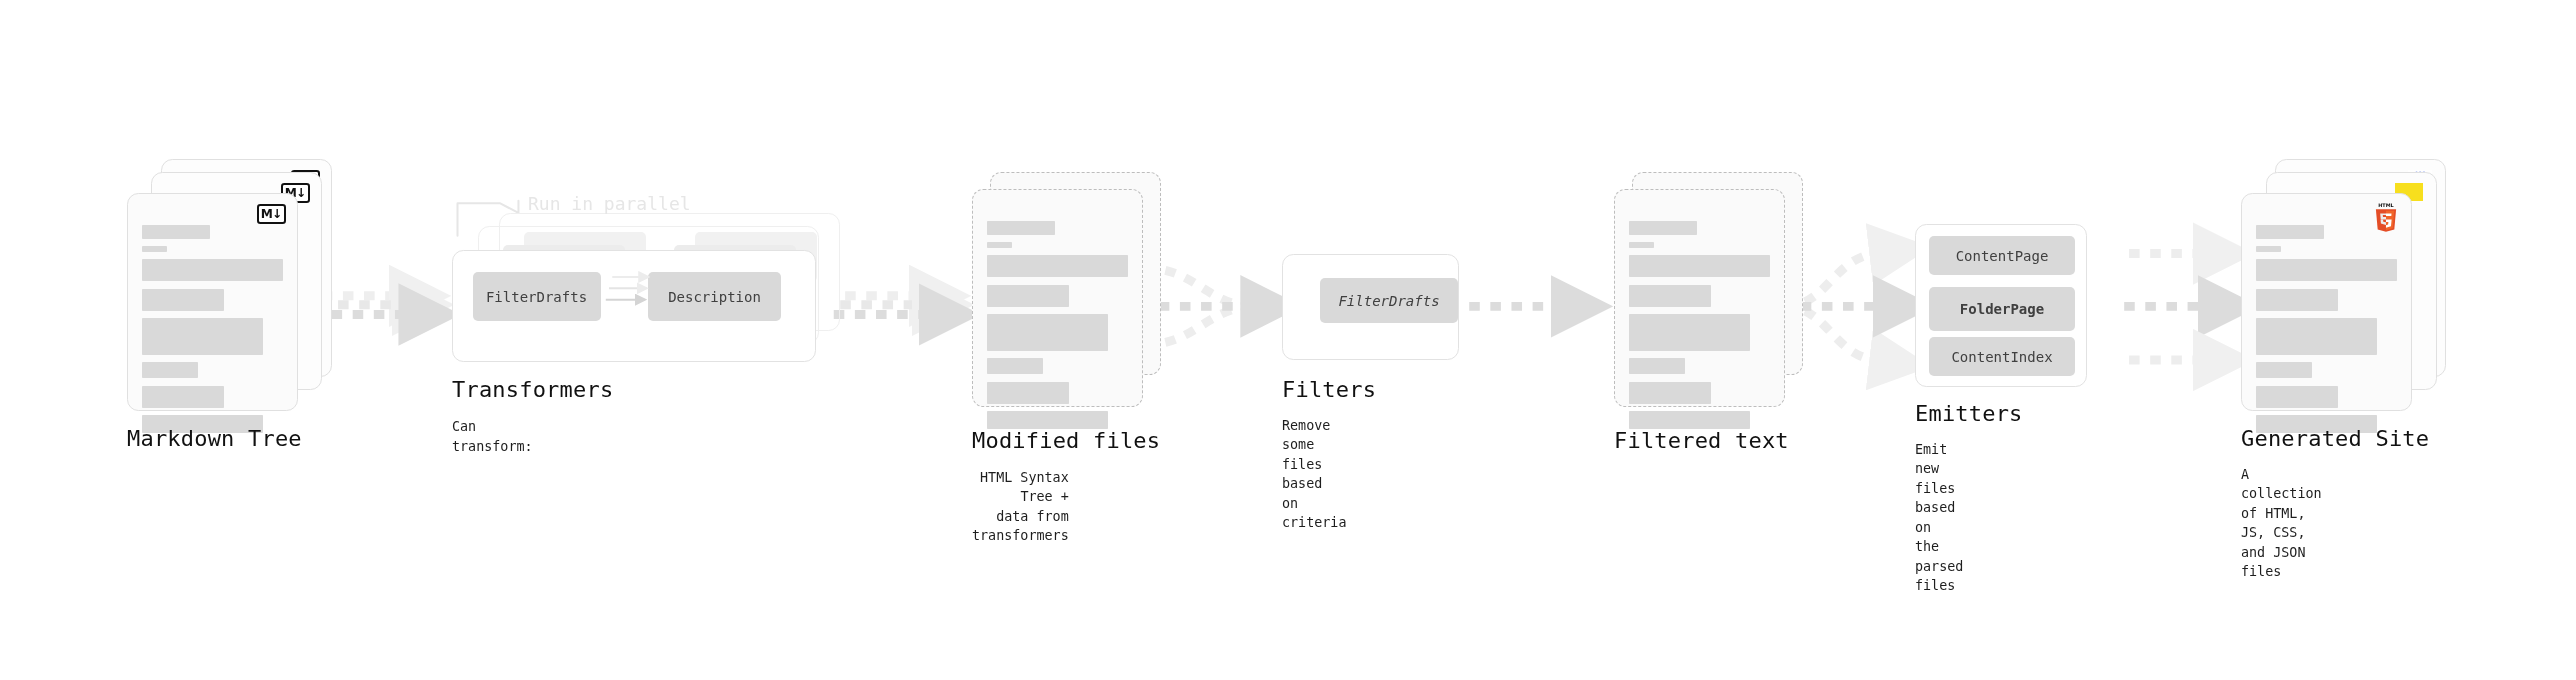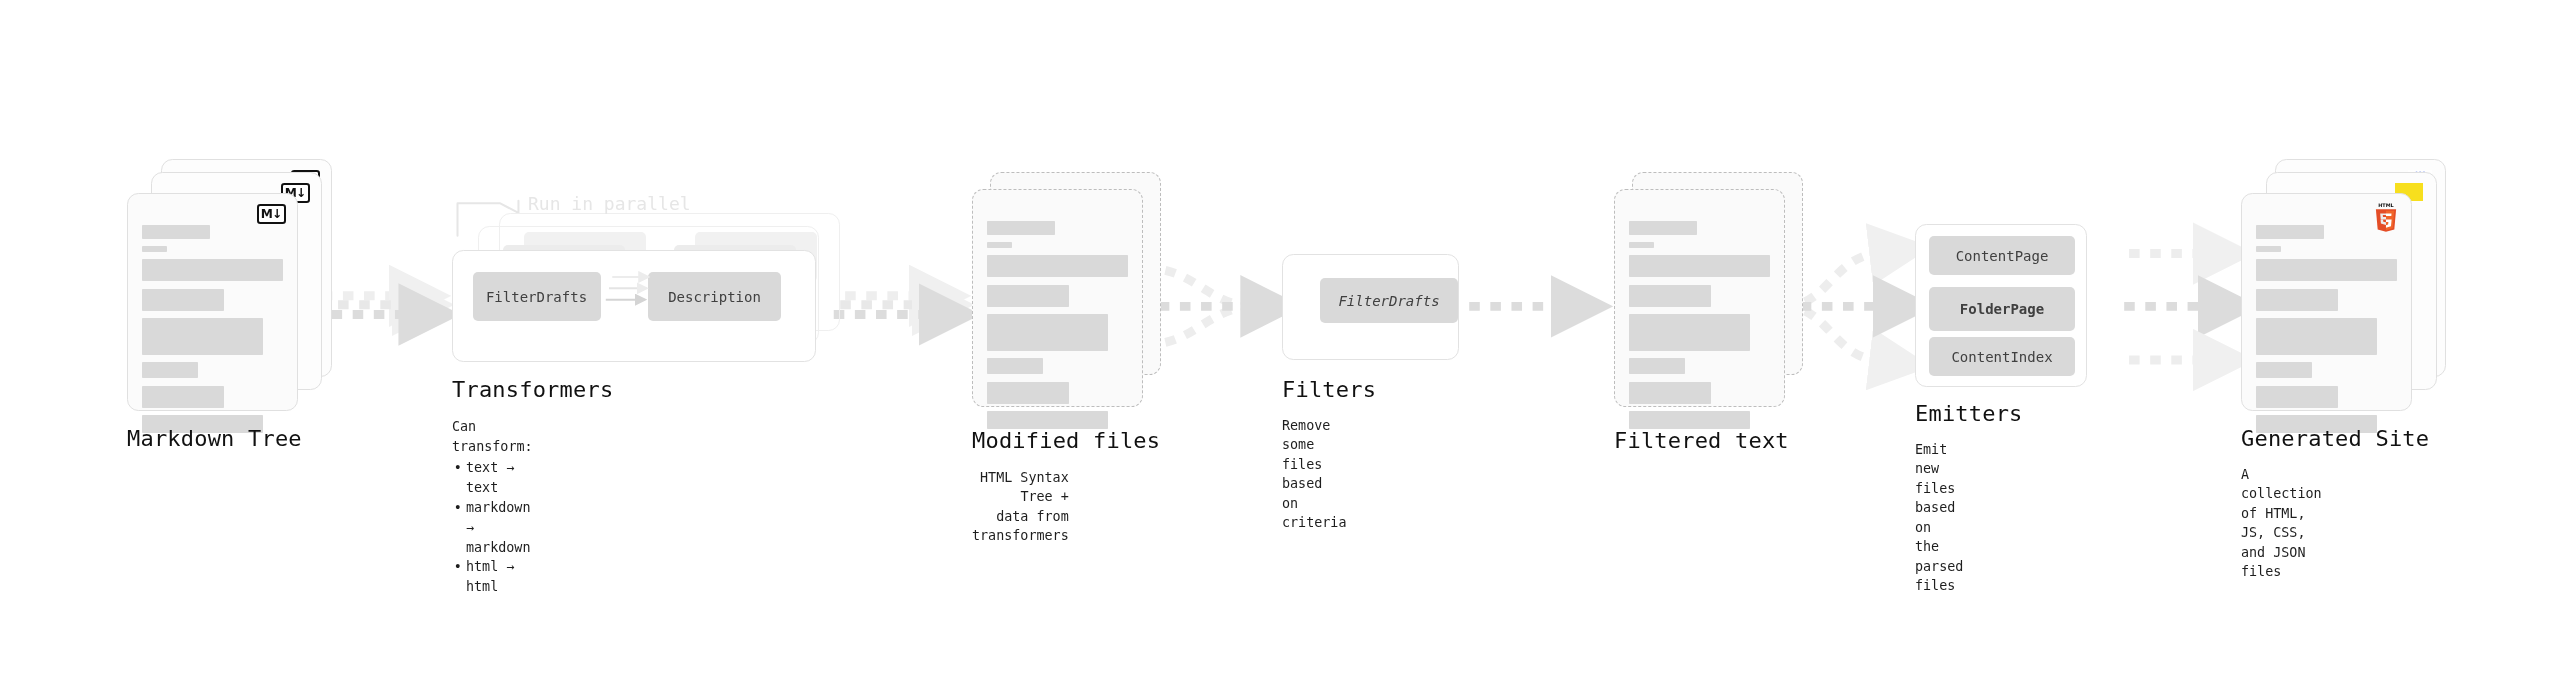--- a/index.html
+++ b/index.html
@@ -234,25 +234,20 @@
         <line x1="188" y1="60" x2="236" y2="60" stroke="#d4d4d4" stroke-width="2.5" marker-end="url(#tin)"></line>
       </svg>
     </div>
 
     <div class="note" style="left:528px; top:193px;">Run in parallel</div>
 
     <div class="ttl" style="left:452px; top:377px;">Transformers</div>
 
     <div class="bullets" style="left:452px; top:417px;">
       <div>Can transform:</div>
-      <ul>
-        <li>text → text</li>
-        <li>markdown → markdown</li>
-        <li>html → html</li>
-      </ul>
     </div>
   </div>
 
   <div class="node">
     <div class="doc dashed" style="left:990px; top:172px; height:203px;"></div>
     <div class="doc dashed" style="left:972px; top:189px;">
       <div class="doc-body">
         <div class="sk" style="width:48%;height:14px;"></div>
         <div class="sk" style="width:18%;height:5.7px;"></div>
         <div class="sk" style="width:100%;height:22px;"></div>

